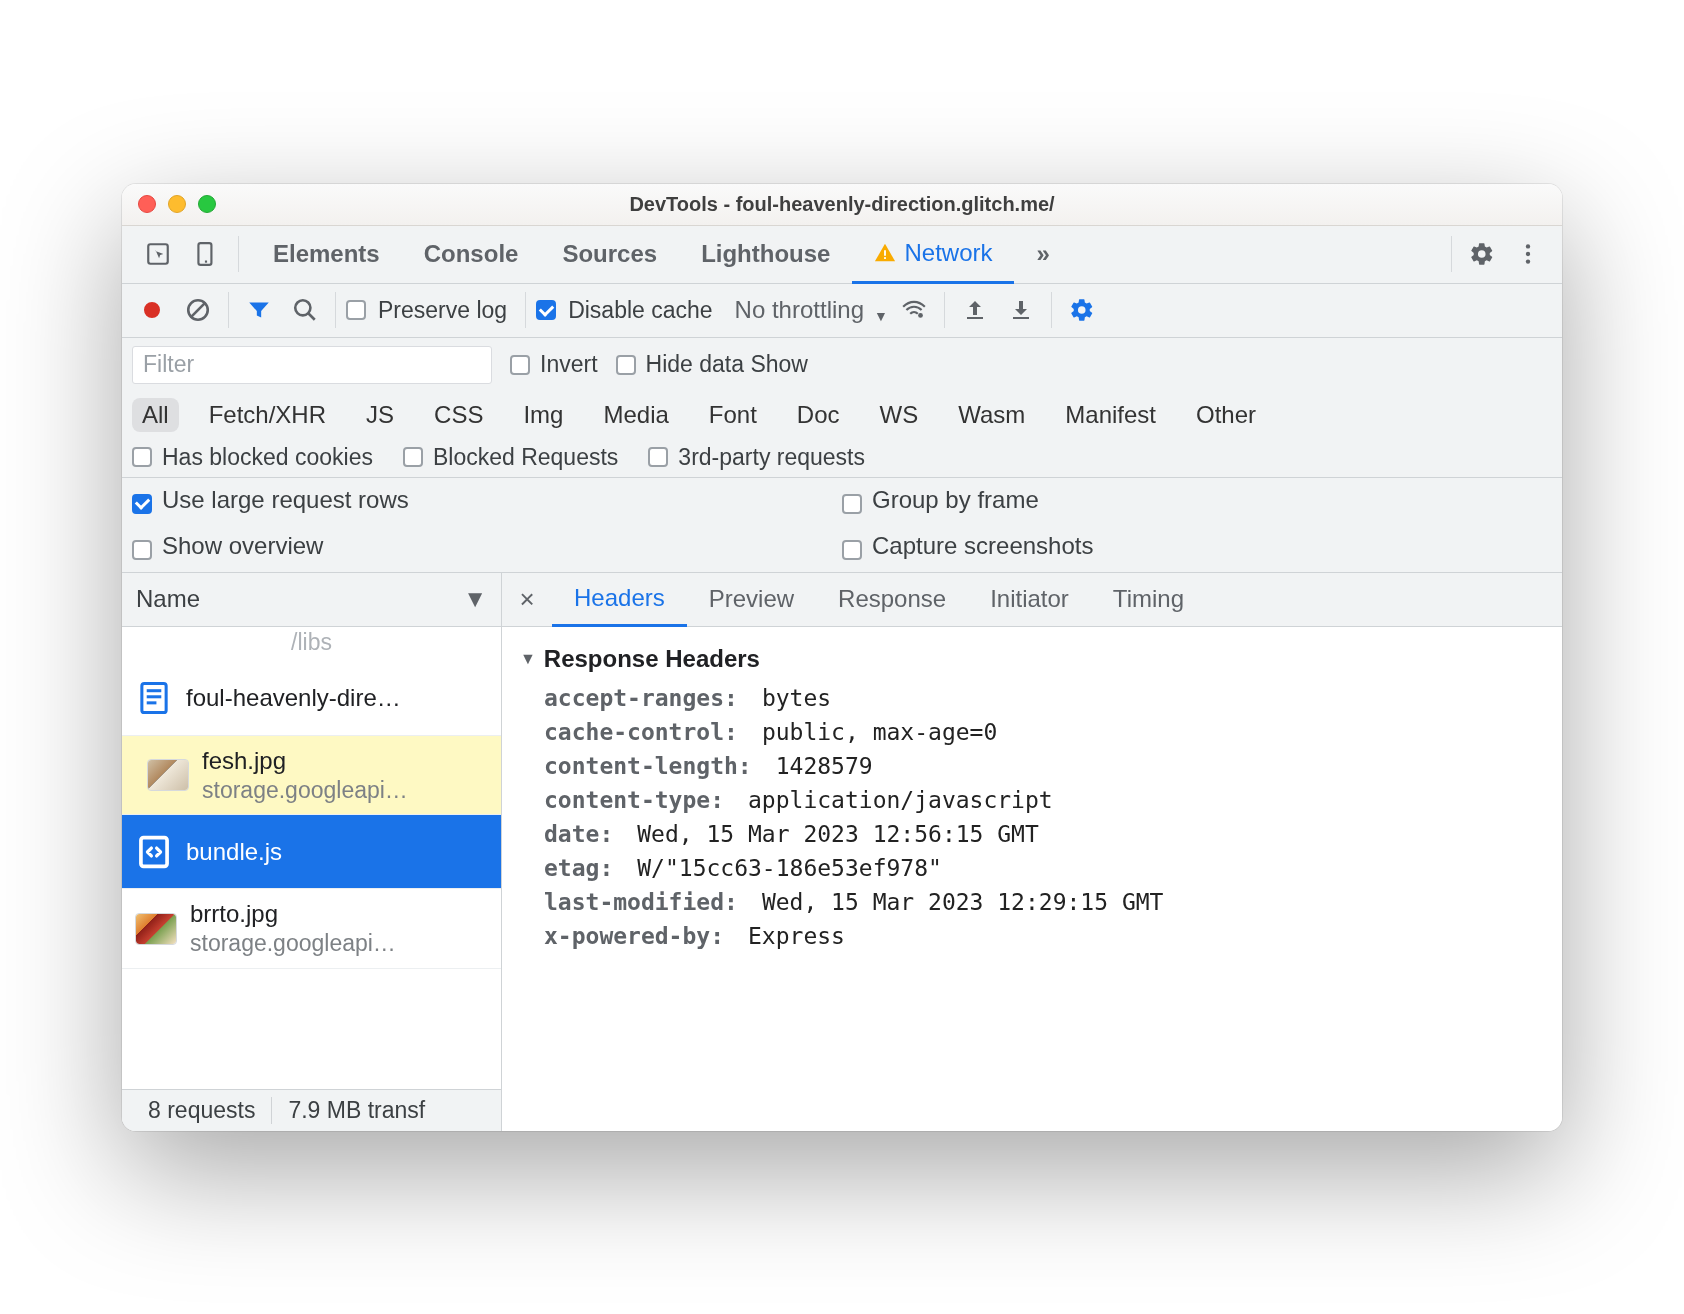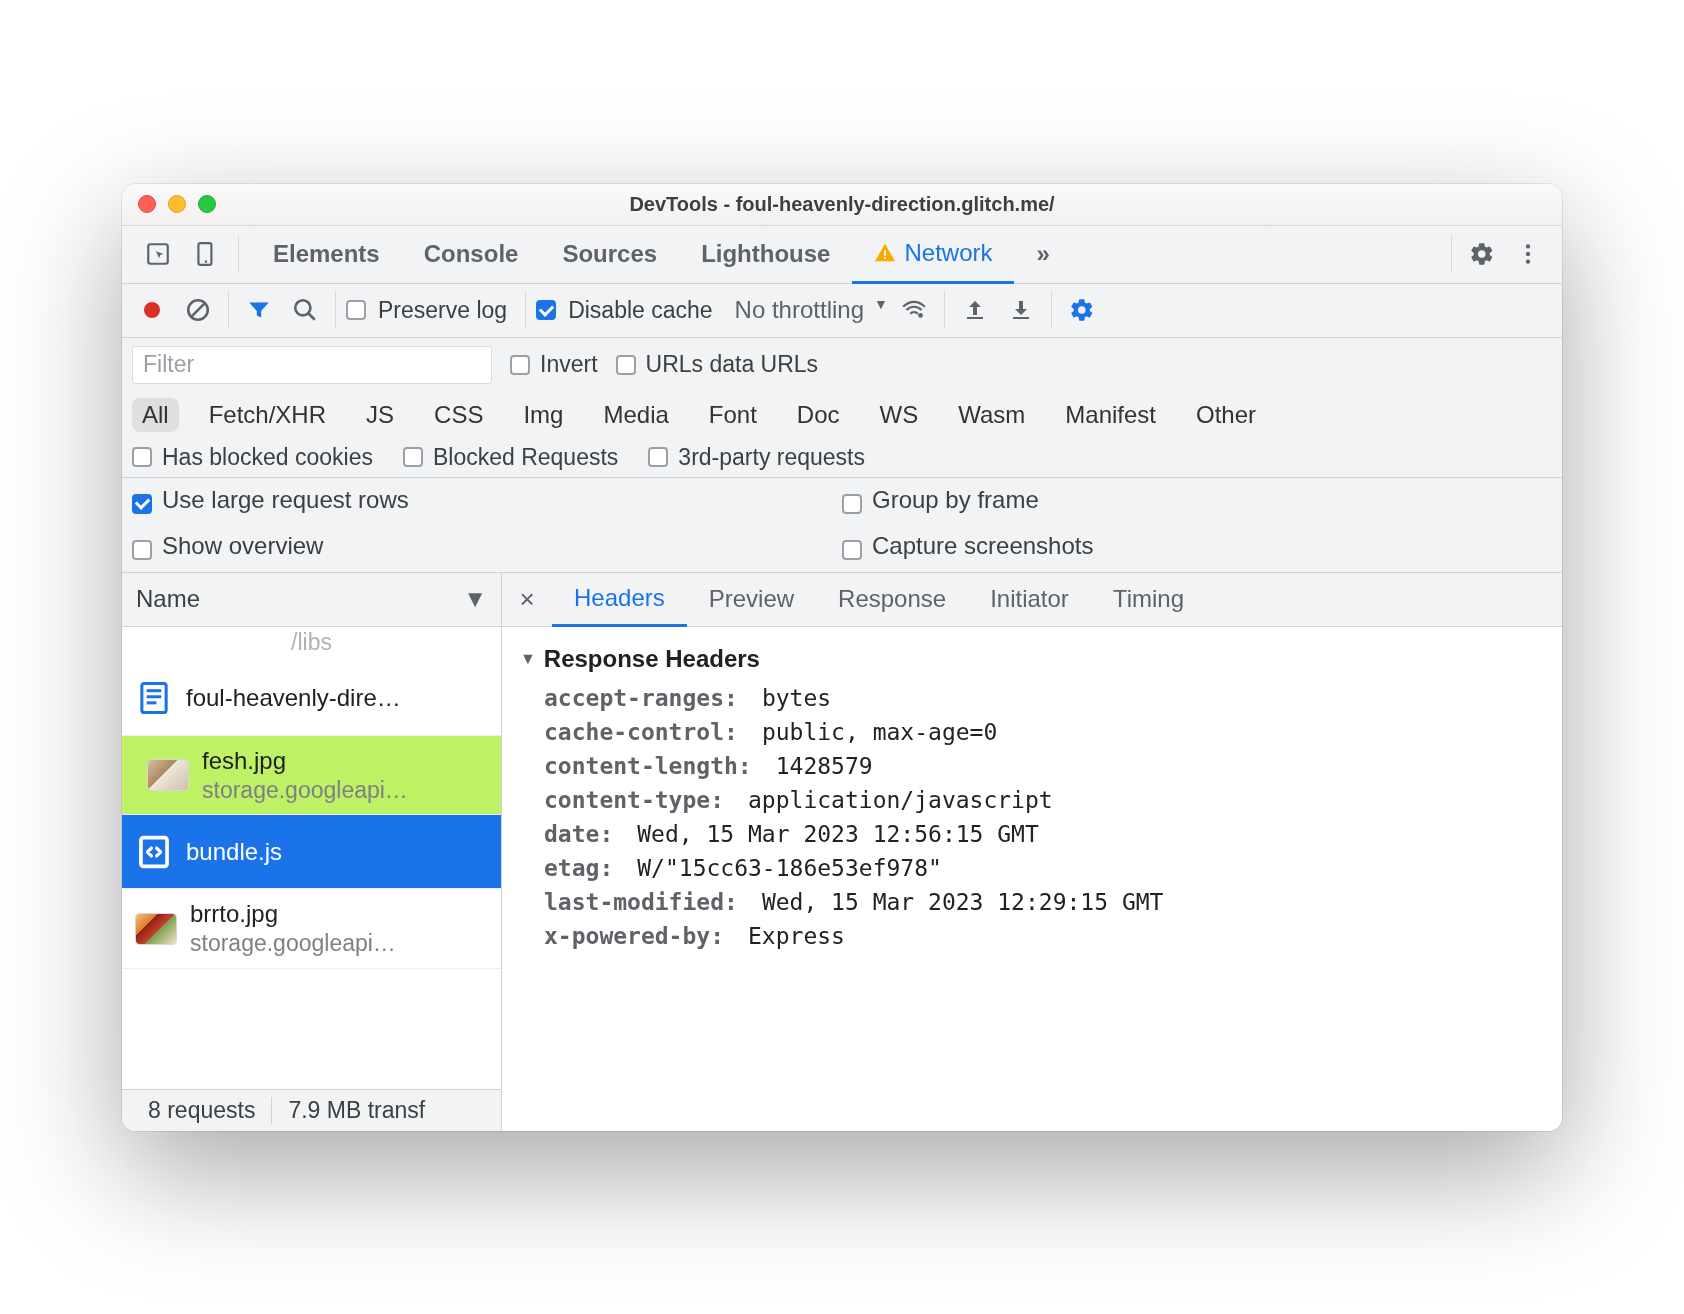--- a/index.html
+++ b/index.html
@@ -65,21 +65,21 @@
     padding: 0 10px;
     gap:6px;
     color:#5f6368;
   }
   .rec { width:22px;height:22px;border-radius:50%; background:#d93025; border:3px solid #f1f3f4;}
   svg { display:block; }
   .cbx { width:20px;height:20px; border:2px solid #9aa0a6; border-radius:4px; background:#fff; display:flex;align-items:center;justify-content:center;}
   .cbx.checked{ background:#1a73e8; border-color:#1a73e8;}
   .cbx.checked::after{ content:""; width:10px;height:6px; border-left:3px solid #fff; border-bottom:3px solid #fff; transform:rotate(-45deg) translate(1px,-1px);}
   .toolbar .lbl{ color:#3c4043; font-size:23px; margin:0 8px 0 6px;}
-  .throttle { display:flex; align-items:flex-start; gap:10px; margin-left:8px;}
+  .throttle { display:flex; align-items:flex-end; gap:10px; margin-left:8px;}
   .throttle .tri{ color:#5f6368; font-size:14px;}
 
   
   .filterrow{
     background:#f1f3f4;
     display:flex;align-items:center;
     padding:8px 10px; gap:18px;
     border-bottom: none;
   }
   .filterinput{
@@ -125,21 +125,21 @@
     padding:0 14px;border-bottom:1px solid #cfd3d6;background:#f1f3f4;
     font-size:24px;color:#3c4043;
   }
   .sortarrow{color:#5f6368;}
   .reqlist{flex:1;overflow:hidden;background:#fff;}
   .ghosttop{ text-align:center;color:#aeb2b7;font-size:23px;padding:2px 0 6px;font-family:inherit;}
   .req{
     display:flex;align-items:center;gap:14px;padding:10px 14px;
     border-bottom:1px solid #eceff1;background:#fff;cursor:pointer;
   }
-  .req.alt{background:#bef264;padding-left:26px;}
+  .req.alt{background:#fef9c3;padding-left:26px;}
   .req .ico{width:36px;height:36px;border-radius:3px;display:flex;align-items:center;justify-content:center;}
   .req .txt{display:flex;flex-direction:column;line-height:1.25; overflow:hidden;}
   .req .name{font-size:24px;color:#202124;white-space:nowrap;text-overflow:ellipsis;overflow:hidden;}
   .req .sub{font-size:23px;color:#7d8185;white-space:nowrap;text-overflow:ellipsis;overflow:hidden;}
   .req.selected{background:#1a73e8;}
   .req.selected .name,.req.selected .sub{color:#fff;}
 
   .thumb{width:40px;height:30px;border-radius:3px;
     background:linear-gradient(135deg,#d0c0a5 0%,#b28a60 40%,#6a5744 41%,#efe8da 42%,#cdbfa8 100%);
     outline:1px solid #d6d9dc;
@@ -299,21 +299,21 @@
     <div class="filterrow">
       <div class="filterinput">
         <span>Filter</span>
       </div>
       <div class="chkrow">
         <div class="cbx"></div>
         <span>Invert</span>
       </div>
       <div class="chkrow">
         <div class="cbx"></div>
-        <span>URLs data URLs</span>
+        <span>Hide data Show</span>
       </div>
     </div>
 
     <div class="restypes">
       <span class="pill active">All</span>
       <span class="pill">Fetch/XHR</span>
       <span class="pill">JS</span>
       <span class="pill">CSS</span>
       <span class="pill">Img</span>
       <span class="pill">Media</span>

